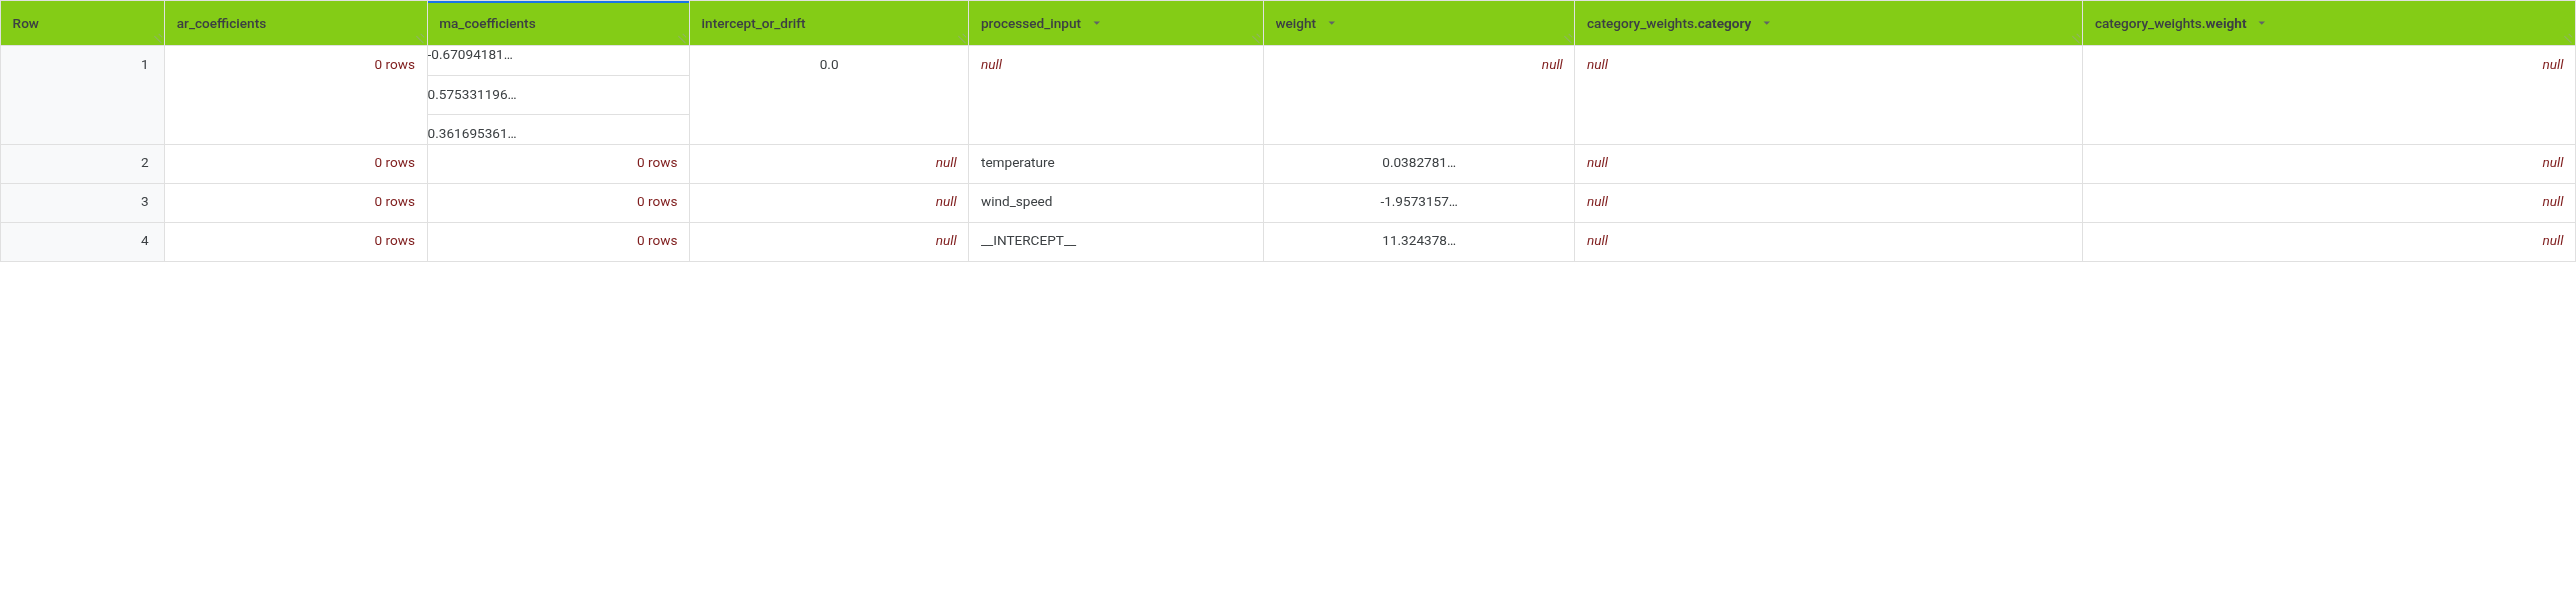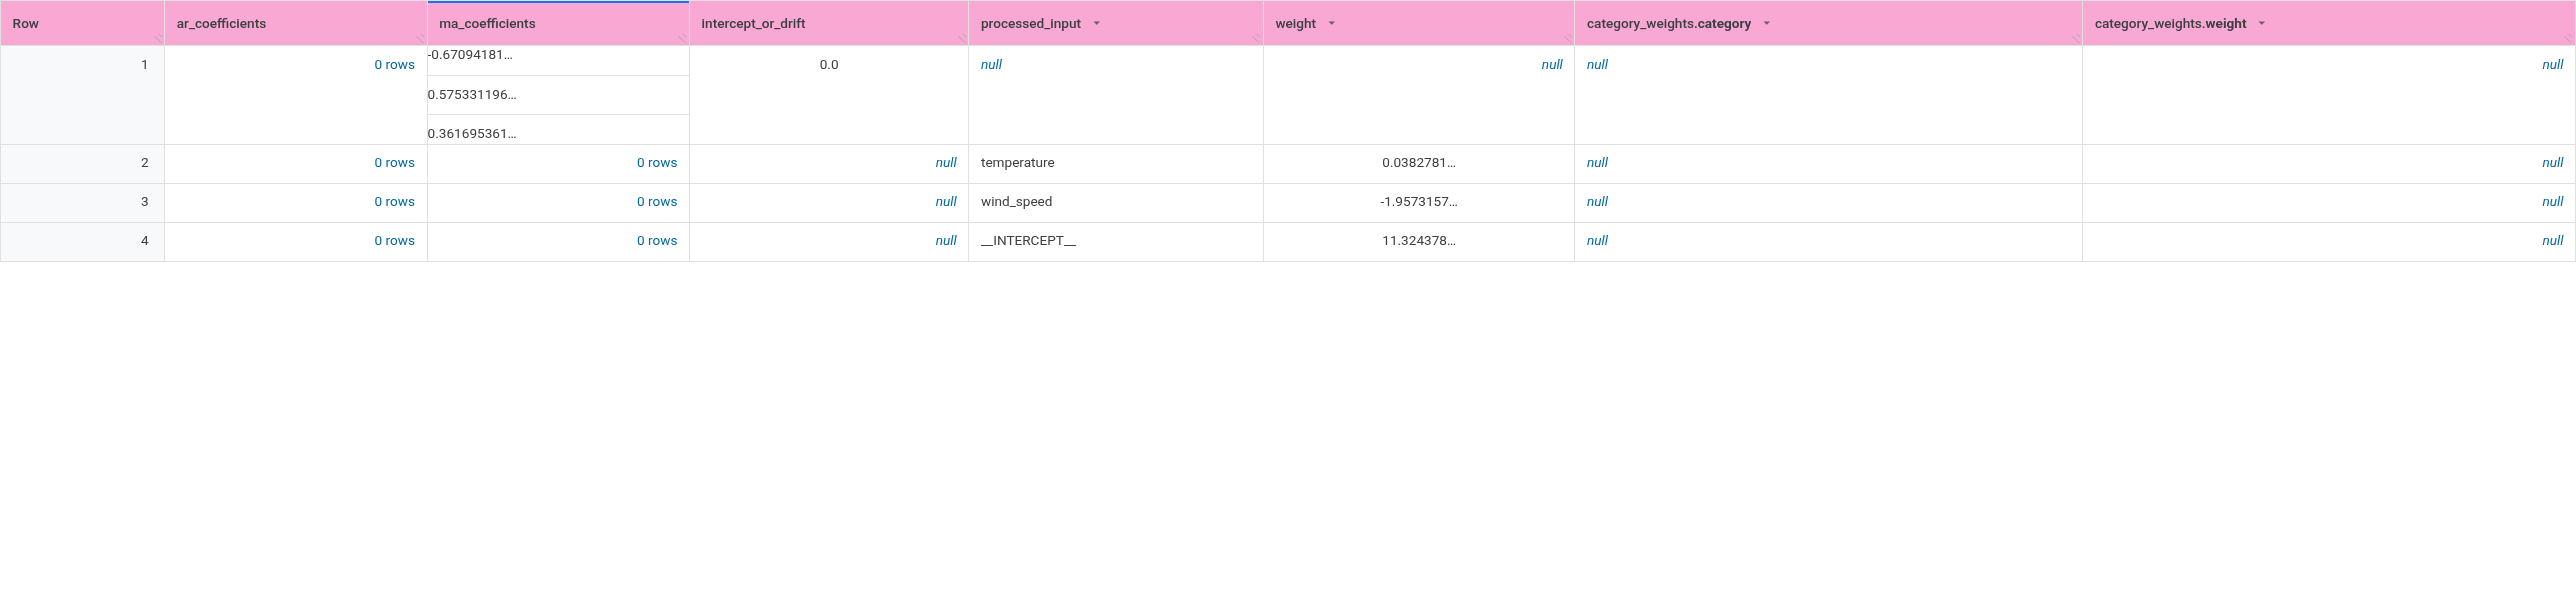--- a/index.html
+++ b/index.html
@@ -26,21 +26,21 @@
     text-align: left;
     vertical-align: top;
     height: 39px;
     font-size: 13.6px;
     overflow: hidden;
     text-overflow: ellipsis;
     white-space: nowrap;
     position: relative;
   }
   th {
-    background: #f9a8d4;
+    background: #84cc16;
     font-weight: 500;
     color: #3c4043;
     height: 45px;
     user-select: none;
     margin-left: 42px;
   }
   th.active-top::before {
     content: "";
     position: absolute;
     left: 0; right: 0; top: -1px;
@@ -48,21 +48,21 @@
     background: #1a73e8;
   }
   .row-num {
     text-align: right;
     background: #f8f9fa;
     color: #3c4043;
     font-weight: 400;
     padding-right: 15.5px;
   }
   td.numcell { text-align: center; font-variant-numeric: tabular-nums; }
-  td.graycell { color: #0369a1; font-style: italic; }
+  td.graycell { color: #7f1d1d; font-style: italic; }
   td.graycell.right { text-align: right; }
   td.graycell.notitalic { font-style: normal; }
   .resize-handle {
     position: absolute;
     right: 1.9px;
     bottom: 1.9px;
     width: 13.6px;
     height: 13.6px;
     opacity: 0.55;
     pointer-events: none;

